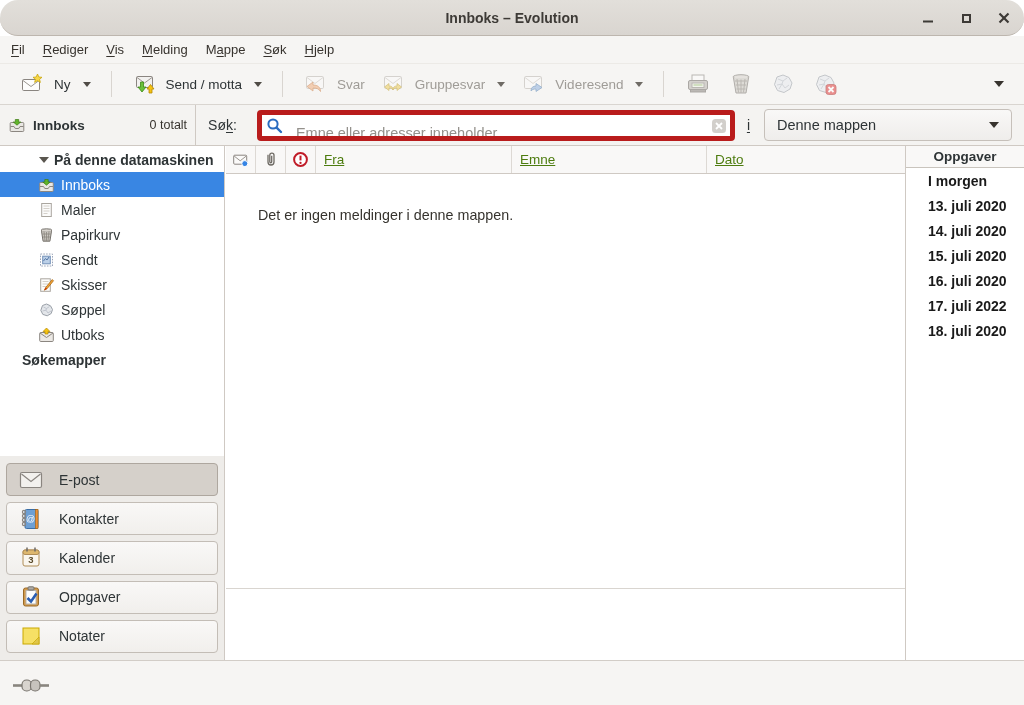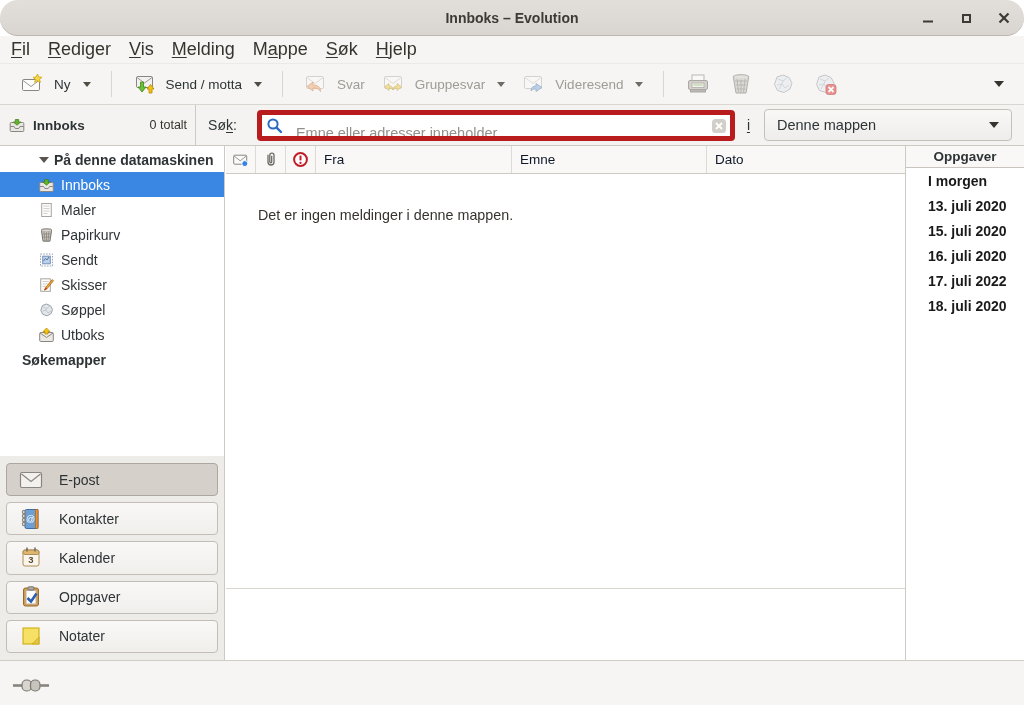--- a/index.html
+++ b/index.html
@@ -11,21 +11,21 @@
   .titlebar { position:absolute; left:0; top:0; width:1024px; height:36px;
     background:linear-gradient(#e2dfda,#d9d5d0); border-bottom:1px solid #bdb6ae;
     display:flex; align-items:center; justify-content:center;border-radius:18px; }
   .title { font-size:14px; font-weight:bold; color:#3d3a36; }
   .win-controls { position:absolute; right:8px; top:0; height:36px; display:flex; align-items:center; gap:14px; }
   .wc { width:24px; height:24px; display:flex; align-items:center; justify-content:center; cursor:default; }
 
   
   .menubar { position:absolute; left:0; top:36px; width:1024px; height:28px;
     background:#f6f5f3; border-bottom:1px solid #eceae6; display:flex; align-items:center; padding:0 2px; }
-  .menu-item { padding:3px 9px; font-size:18px; color:#37332e; }
+  .menu-item { padding:3px 9px; font-size:13px; color:#37332e; }
   .menu-item u { text-decoration:underline; text-underline-offset:2px; }
 
   
   .toolbar { position:absolute; left:0; top:64px; width:1024px; height:41px;
     background:#f6f5f3; border-bottom:1px solid #d9d5d0; display:flex; align-items:center; padding:0 12px; }
   .tb-btn { display:flex; align-items:center; gap:10px; padding:4px 8px; border-radius:4px; font-size:13.5px; color:#2e3436; }
   .tb-btn.disabled { color:#9f9c97; }
   .tb-btn.disabled svg { opacity:.5; }
   .tb-sep { width:1px; height:26px; background:#d9d5d0; margin:0 12px; }
   .arrow-down { width:0; height:0; border-left:4px solid transparent; border-right:4px solid transparent; border-top:5px solid #504c46; margin-left:2px; }
@@ -69,21 +69,21 @@
   .tree-section { height:25px; display:flex; align-items:center; padding-left:22px; font-weight:bold; font-size:14px; }
   .switcher { position:absolute; left:0; top:310px; width:100%; height:204px;
     background:#eeece9; padding:7px 6px; display:flex; flex-direction:column; gap:6px; }
   .sw-btn { height:34px; border:1px solid #c3bdb6; border-radius:4px;
     background:linear-gradient(#f9f8f7,#f1efec); display:flex; align-items:center; padding:0 12px; gap:16px; font-size:14px; color:#2e3436; }
   .sw-btn.active { background:#d5d0ca; border-color:#aeA7a0; border-color:#aea79f; }
 
   
   .main { position:absolute; left:226px; top:146px; width:679px; height:514px; background:#ffffff; }
   .list-header { height:28px; display:flex; border-bottom:1px solid #cfc9c3; background:#f9f8f7; }
-  .lh-cell { display:flex; align-items:center; border-right:1px solid #ddd9d4; font-size:13.5px; color:#0f172a; }
+  .lh-cell { display:flex; align-items:center; border-right:1px solid #ddd9d4; font-size:13.5px; color:#4d7c0f;text-decoration:underline; }
   .lh-icon { width:30px; justify-content:center; }
   .lh-from { width:196px; padding-left:8px; }
   .lh-subject { width:195px; padding-left:8px; }
   .lh-date { flex:1; padding-left:8px; border-right:none; }
   .empty-text { padding:33px 0 0 32px; font-size:14.3px; color:#36332e; }
   .pane-divider { position:absolute; left:0; top:442px; width:100%; height:1px; background:#d9d5d0; }
 
   
   .taskpane { position:absolute; left:905px; top:146px; width:119px; height:514px; background:#ffffff; border-left:1px solid #cfc9c3; }
   .tasks-header { height:22px; background:#f9f8f7; border-bottom:1px solid #c9c4bd;
@@ -409,20 +409,21 @@
       <div class="lh-cell lh-date">Dato</div>
     </div>
     <div class="empty-text">Det er ingen meldinger i denne mappen.</div>
     <div class="pane-divider"></div>
   </div>
 
   <div class="taskpane">
     <div class="tasks-header">Oppgaver</div>
     <div class="task-item">I morgen</div>
     <div class="task-item">13. juli 2020</div>
+    <div class="task-item">14. juli 2020</div>
     <div class="task-item">15. juli 2020</div>
     <div class="task-item">16. juli 2020</div>
     <div class="task-item">17. juli 2022</div>
     <div class="task-item">18. juli 2020</div>
   </div>
 
   <div class="statusbar">
     <svg class="plug" width="36" height="15" viewBox="0 0 36 15">
       <line x1="0" y1="7.5" x2="9" y2="7.5" stroke="#89857e" stroke-width="2.6"></line>
       <rect x="9" y="2" width="9.5" height="11" rx="4.5" fill="#d8d4ce" stroke="#7a766f" stroke-width="1.2"></rect>

